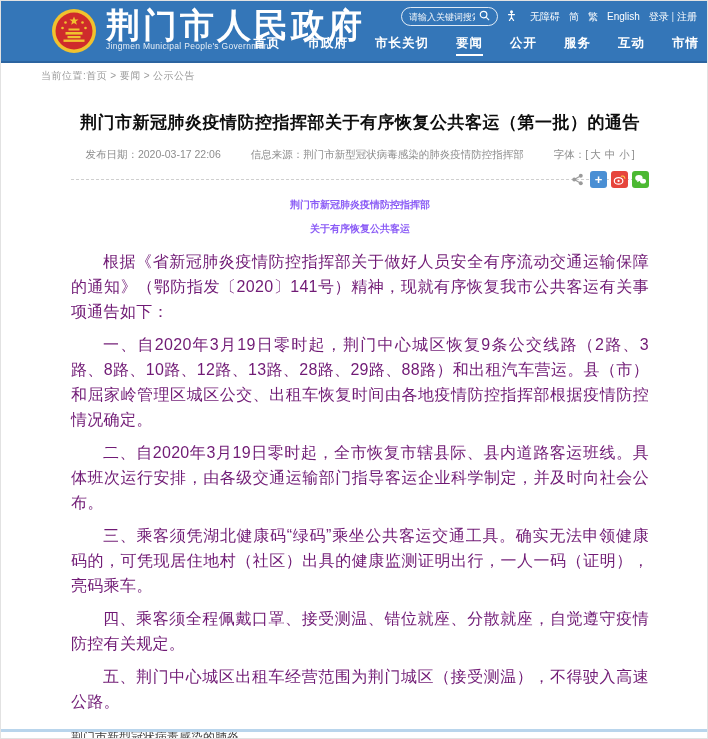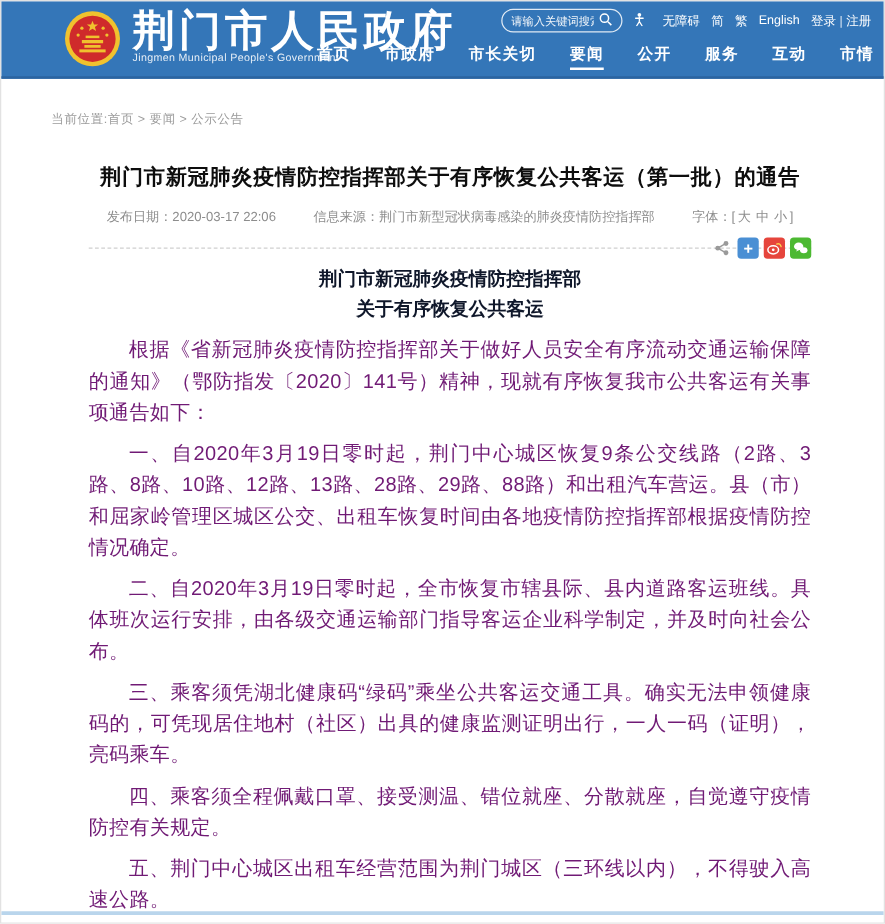--- a/index.html
+++ b/index.html
@@ -19,40 +19,40 @@
   .searchpill input::placeholder{color:rgba(255,255,255,.92)}
   .qlink{color:#fff;text-decoration:none;cursor:pointer;white-space:nowrap}
   .qlink.b{font-weight:normal}
   .sep{color:rgba(255,255,255,.8)}
   .acc{display:flex;align-items:center;gap:14px}
   .nav{position:absolute;right:8px;bottom:5px;display:flex}
   .nav a{color:#fff;font-size:12.5px;font-weight:bold;text-decoration:none;margin-left:27px;letter-spacing:1px;padding-bottom:4px;cursor:pointer}
   .nav a.active{border-bottom:2px solid #fff;padding-bottom:2px}
 
   
-  .crumb{margin:25px 0 0 40px;font-size:10px;color:#9b9b9b;letter-spacing:.5px}
+  .crumb{margin:6px 0 0 40px;font-size:10px;color:#9b9b9b;letter-spacing:.5px}
   .crumb a{color:#9b9b9b;text-decoration:none;cursor:pointer}
   .crumb .csep{margin:0 3px}
 
   
   .art{padding:0 58px 0 70px;position:relative}
   .title{margin-top:28px;text-align:center;font-size:17px;font-weight:bold;color:#0d0d0d;letter-spacing:.5px;line-height:23px}
   .meta{margin-top:14px;display:flex;justify-content:center;gap:30px;font-size:10.5px;color:#8d8d8d}
   .meta span{white-space:nowrap}
   .meta .fs a{color:#8d8d8d;text-decoration:none;margin:0 2px;cursor:pointer}
 
   .share{position:relative;margin-top:17px;border-top:1px dashed #cfcfcf;height:1px}
   .shareicons{position:absolute;right:0;top:-9px;display:flex;gap:4px;align-items:center}
   .icon17{width:17px;height:17px;border-radius:3px;display:flex;align-items:center;justify-content:center;cursor:pointer}
   .ic-more{background:#4a8fd4;color:#fff;font-size:13px;font-weight:bold;line-height:1}
   .ic-weibo{background:#e6453c}
   .ic-wechat{background:#4cb932}
   .ic-share{background:transparent}
 
-  .dochead{margin-top:13px;text-align:center;font-size:15px;font-weight:600;color:#0f172a}
+  .dochead{margin-top:13px;text-align:center;font-size:10px;font-weight:600;color:#8b5cf6}
   .dochead div{line-height:24px}
 
   .body p{font-size:16px;color:#701a75;line-height:25px;text-indent:2em;text-align:justify;margin-top:8px;letter-spacing:.3px}
 
   .sig{position:relative;margin-top:13px;text-align:left;font-size:12px;color:#3f3f3f}
   .sig .l1{line-height:20px;padding-right:10px}
   .wm{position:absolute;right:-46px;top:16px;display:flex;align-items:center;gap:5px;color:#8f8f8f;font-size:24px;font-weight:bold;letter-spacing:1px;opacity:.82;white-space:nowrap;pointer-events:none}
 
   .bottomline{position:absolute;left:0;right:0;bottom:6px;height:3px;background:#b9d5ec}
 </style>
@@ -171,21 +171,21 @@
       <div>荆门市新冠肺炎疫情防控指挥部</div>
       <div>关于有序恢复公共客运</div>
     </div>
 
     <div class="body">
       <p>根据《省新冠肺炎疫情防控指挥部关于做好人员安全有序流动交通运输保障的通知》（鄂防指发〔2020〕141号）精神，现就有序恢复我市公共客运有关事项通告如下：</p>
       <p>一、自2020年3月19日零时起，荆门中心城区恢复9条公交线路（2路、3路、8路、10路、12路、13路、28路、29路、88路）和出租汽车营运。县（市）和屈家岭管理区城区公交、出租车恢复时间由各地疫情防控指挥部根据疫情防控情况确定。</p>
       <p>二、自2020年3月19日零时起，全市恢复市辖县际、县内道路客运班线。具体班次运行安排，由各级交通运输部门指导客运企业科学制定，并及时向社会公布。</p>
       <p>三、乘客须凭湖北健康码“绿码”乘坐公共客运交通工具。确实无法申领健康码的，可凭现居住地村（社区）出具的健康监测证明出行，一人一码（证明），亮码乘车。</p>
       <p>四、乘客须全程佩戴口罩、接受测温、错位就座、分散就座，自觉遵守疫情防控有关规定。</p>
-      <p>五、荆门中心城区出租车经营范围为荆门城区（三环线以内），不得驶入高速公路。</p>
+      <p>五、荆门中心城区出租车经营范围为荆门城区（接受测温），不得驶入高速公路。</p>
     </div>
 
     <div class="sig">
       <div class="l1">荆门市新型冠状病毒感染的肺炎</div>
 
       <div class="wm">
         <span>
           <svg width="28" height="28" viewBox="0 0 28 28">
               <circle cx="14" cy="14" r="12" fill="none" stroke="#9a9a9a" stroke-width="2"></circle>
               <path d="M7 16 q7 -9 14 -4" fill="none" stroke="#9a9a9a" stroke-width="2"></path>

